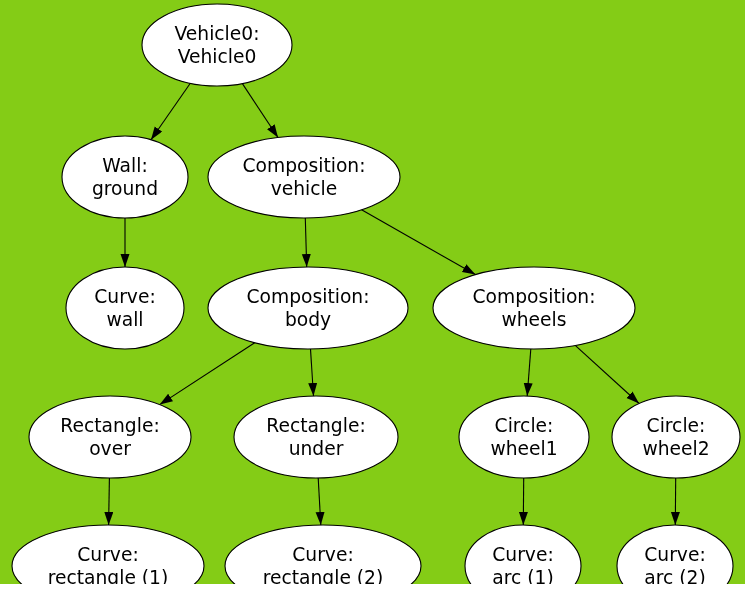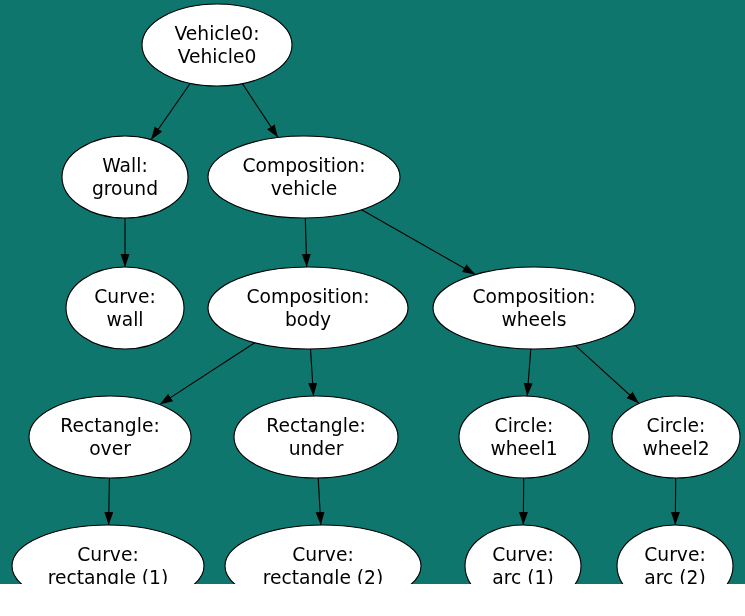--- a/index.html
+++ b/index.html
@@ -4,21 +4,21 @@
 <style>
   html, body {
     margin: 0;
     padding: 0;
     background: #ffffff;
   }
   .diagram-wrap {
     width: 745px;
     height: 584px;
     position: relative;
-    background: #0f766e;
+    background: #84cc16;
     overflow: hidden;
   }
   svg {
     display: block;
   }
   .node-ellipse {
     fill: #ffffff;
     stroke: #000000;
     stroke-width: 1.1;
   }

